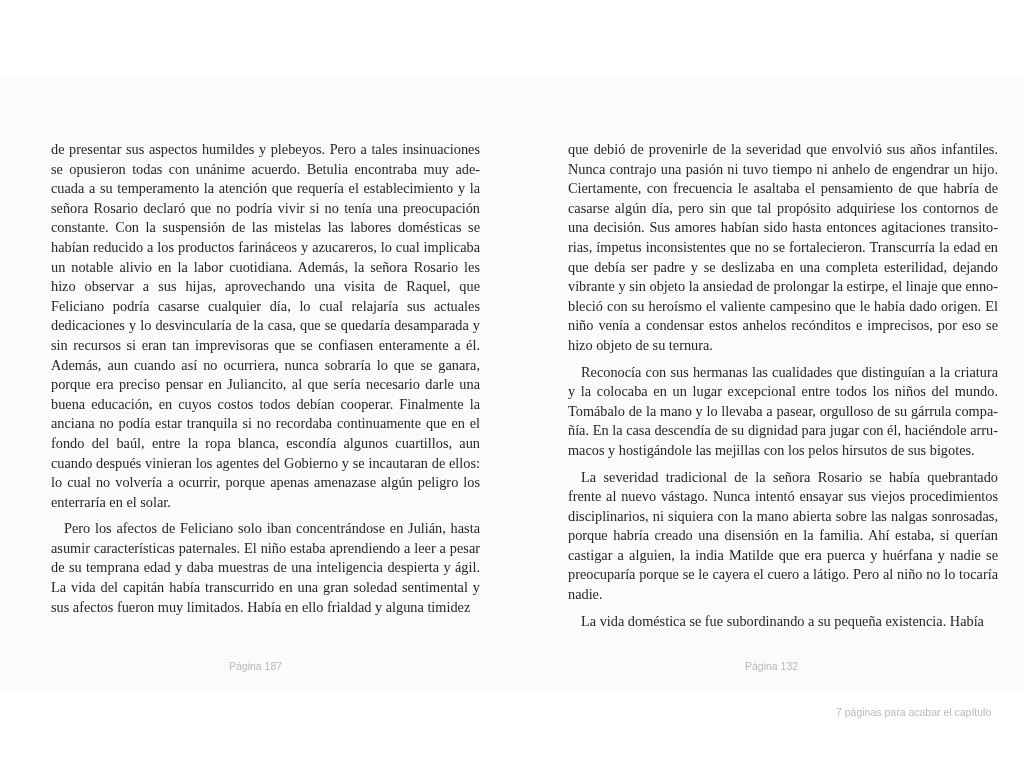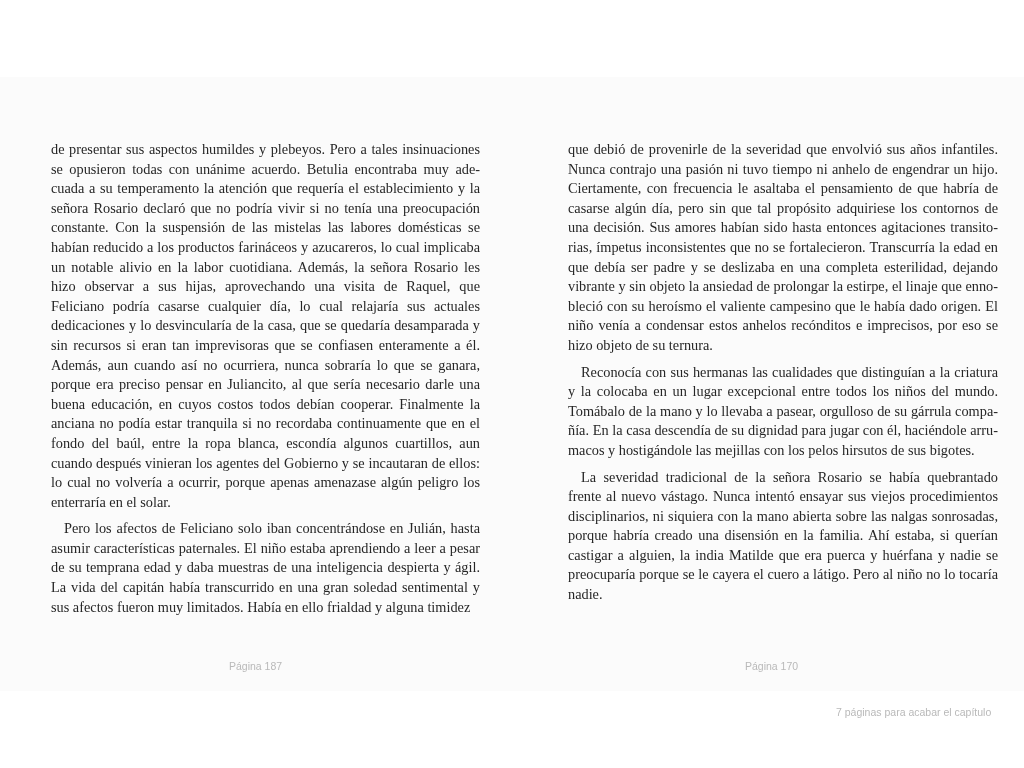--- a/index.html
+++ b/index.html
@@ -68,20 +68,21 @@
       <p class="no-indent">de presentar sus aspectos humildes y plebeyos. Pero a tales insinuaciones se opusieron todas con unánime acuerdo. Betulia encontraba muy ade­cuada a su temperamento la atención que requería el establecimiento y la señora Rosario declaró que no podría vivir si no tenía una preocupación constante. Con la suspensión de las mistelas las labores domésticas se habían reducido a los productos farináceos y azucareros, lo cual implicaba un notable alivio en la labor cuotidiana. Además, la señora Rosario les hizo observar a sus hijas, aprovechando una visita de Raquel, que Feliciano podría casarse cualquier día, lo cual relajaría sus actuales dedicaciones y lo desvincularía de la casa, que se quedaría desamparada y sin recursos si eran tan imprevisoras que se confiasen enteramente a él. Además, aun cuando así no ocurriera, nunca sobraría lo que se ganara, porque era pre­ciso pensar en Juliancito, al que sería necesario darle una buena educación, en cuyos costos todos debían cooperar. Finalmente la anciana no podía estar tranquila si no recordaba continuamente que en el fondo del baúl, entre la ropa blanca, escondía algunos cuartillos, aun cuando después vinieran los agentes del Gobierno y se incautaran de ellos: lo cual no volve­ría a ocurrir, porque apenas amenazase algún peligro los enterraría en el solar.</p>
       <p>Pero los afectos de Feliciano solo iban concentrándose en Julián, hasta asumir características paternales. El niño estaba aprendiendo a leer a pesar de su temprana edad y daba muestras de una inteligencia despierta y ágil. La vida del capitán había transcurrido en una gran soledad sentimental y sus afectos fueron muy limitados. Había en ello frialdad y alguna timidez</p>
     </div>
   </div>
 
   <div class="page page-right">
     <div class="page-text">
       <p class="no-indent">que debió de provenirle de la severidad que envolvió sus años infantiles. Nunca contrajo una pasión ni tuvo tiempo ni anhelo de engendrar un hijo. Ciertamente, con frecuencia le asaltaba el pensamiento de que habría de casarse algún día, pero sin que tal propósito adquiriese los contornos de una decisión. Sus amores habían sido hasta entonces agitaciones transito­rias, ímpetus inconsistentes que no se fortalecieron. Transcurría la edad en que debía ser padre y se deslizaba en una completa esterilidad, dejando vibrante y sin objeto la ansiedad de prolongar la estirpe, el linaje que enno­bleció con su heroísmo el valiente campesino que le había dado origen. El niño venía a condensar estos anhelos recónditos e imprecisos, por eso se hizo objeto de su ternura.</p>
       <p>Reconocía con sus hermanas las cualidades que distinguían a la criatura y la colocaba en un lugar excepcional entre todos los niños del mundo. Tomábalo de la mano y lo llevaba a pasear, orgulloso de su gárrula compa­ñía. En la casa descendía de su dignidad para jugar con él, haciéndole arru­macos y hostigándole las mejillas con los pelos hirsutos de sus bigotes.</p>
       <p>La severidad tradicional de la señora Rosario se había quebrantado frente al nuevo vástago. Nunca intentó ensayar sus viejos procedimientos discipli­narios, ni siquiera con la mano abierta sobre las nalgas sonrosadas, porque habría creado una disensión en la familia. Ahí estaba, si querían castigar a alguien, la india Matilde que era puerca y huérfana y nadie se preocuparía porque se le cayera el cuero a látigo. Pero al niño no lo tocaría nadie.</p>
+      <p>La vida doméstica se fue subordinando a su pequeña existencia. Había</p>
     </div>
   </div>
 
   <div class="footer-label footer-left-page">Página 187</div>
-  <div class="footer-label footer-right-page">Página 170</div>
+  <div class="footer-label footer-right-page">Página 132</div>
   <div class="footer-label footer-chapter-remaining">7 páginas para acabar el capítulo</div>
 
 </div>
 
 </body></html>

